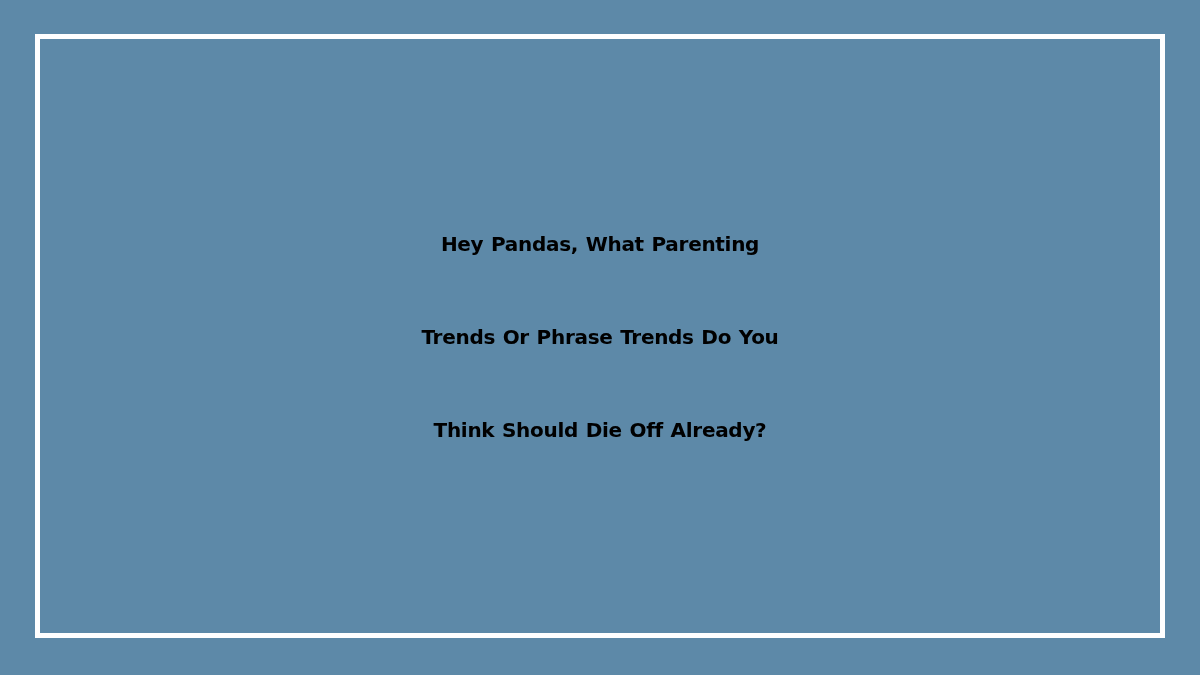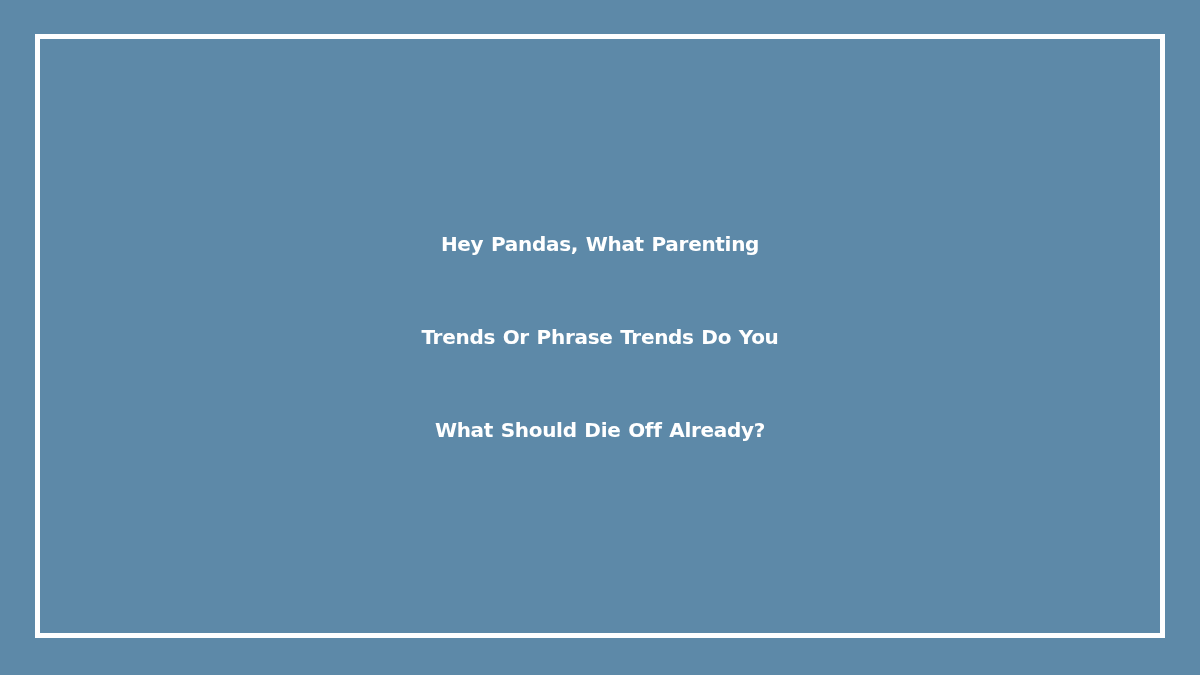--- a/index.html
+++ b/index.html
@@ -64,20 +64,20 @@
   }
 </style>
 </head>
 <body style="background: rgb(93, 137, 168);">
 
 <div class="canvas" style="background: rgb(93, 137, 168);">
 
   <div class="frame" style="border-color: rgb(255, 255, 255);"></div>
 
   <div class="headline-wrap">
-    <h1 class="headline" style="color: #ffffff; font-size: 20px;">
+    <h1 class="headline" style="color: #000000; font-size: 20px;">
       <span class="line">Hey Pandas, What Parenting</span>
       <span class="line">Trends Or Phrase Trends Do You</span>
-      <span class="line">What Should Die Off Already?</span>
+      <span class="line">Think Should Die Off Already?</span>
     </h1>
   </div>
 
 </div>
 
 </body></html>

